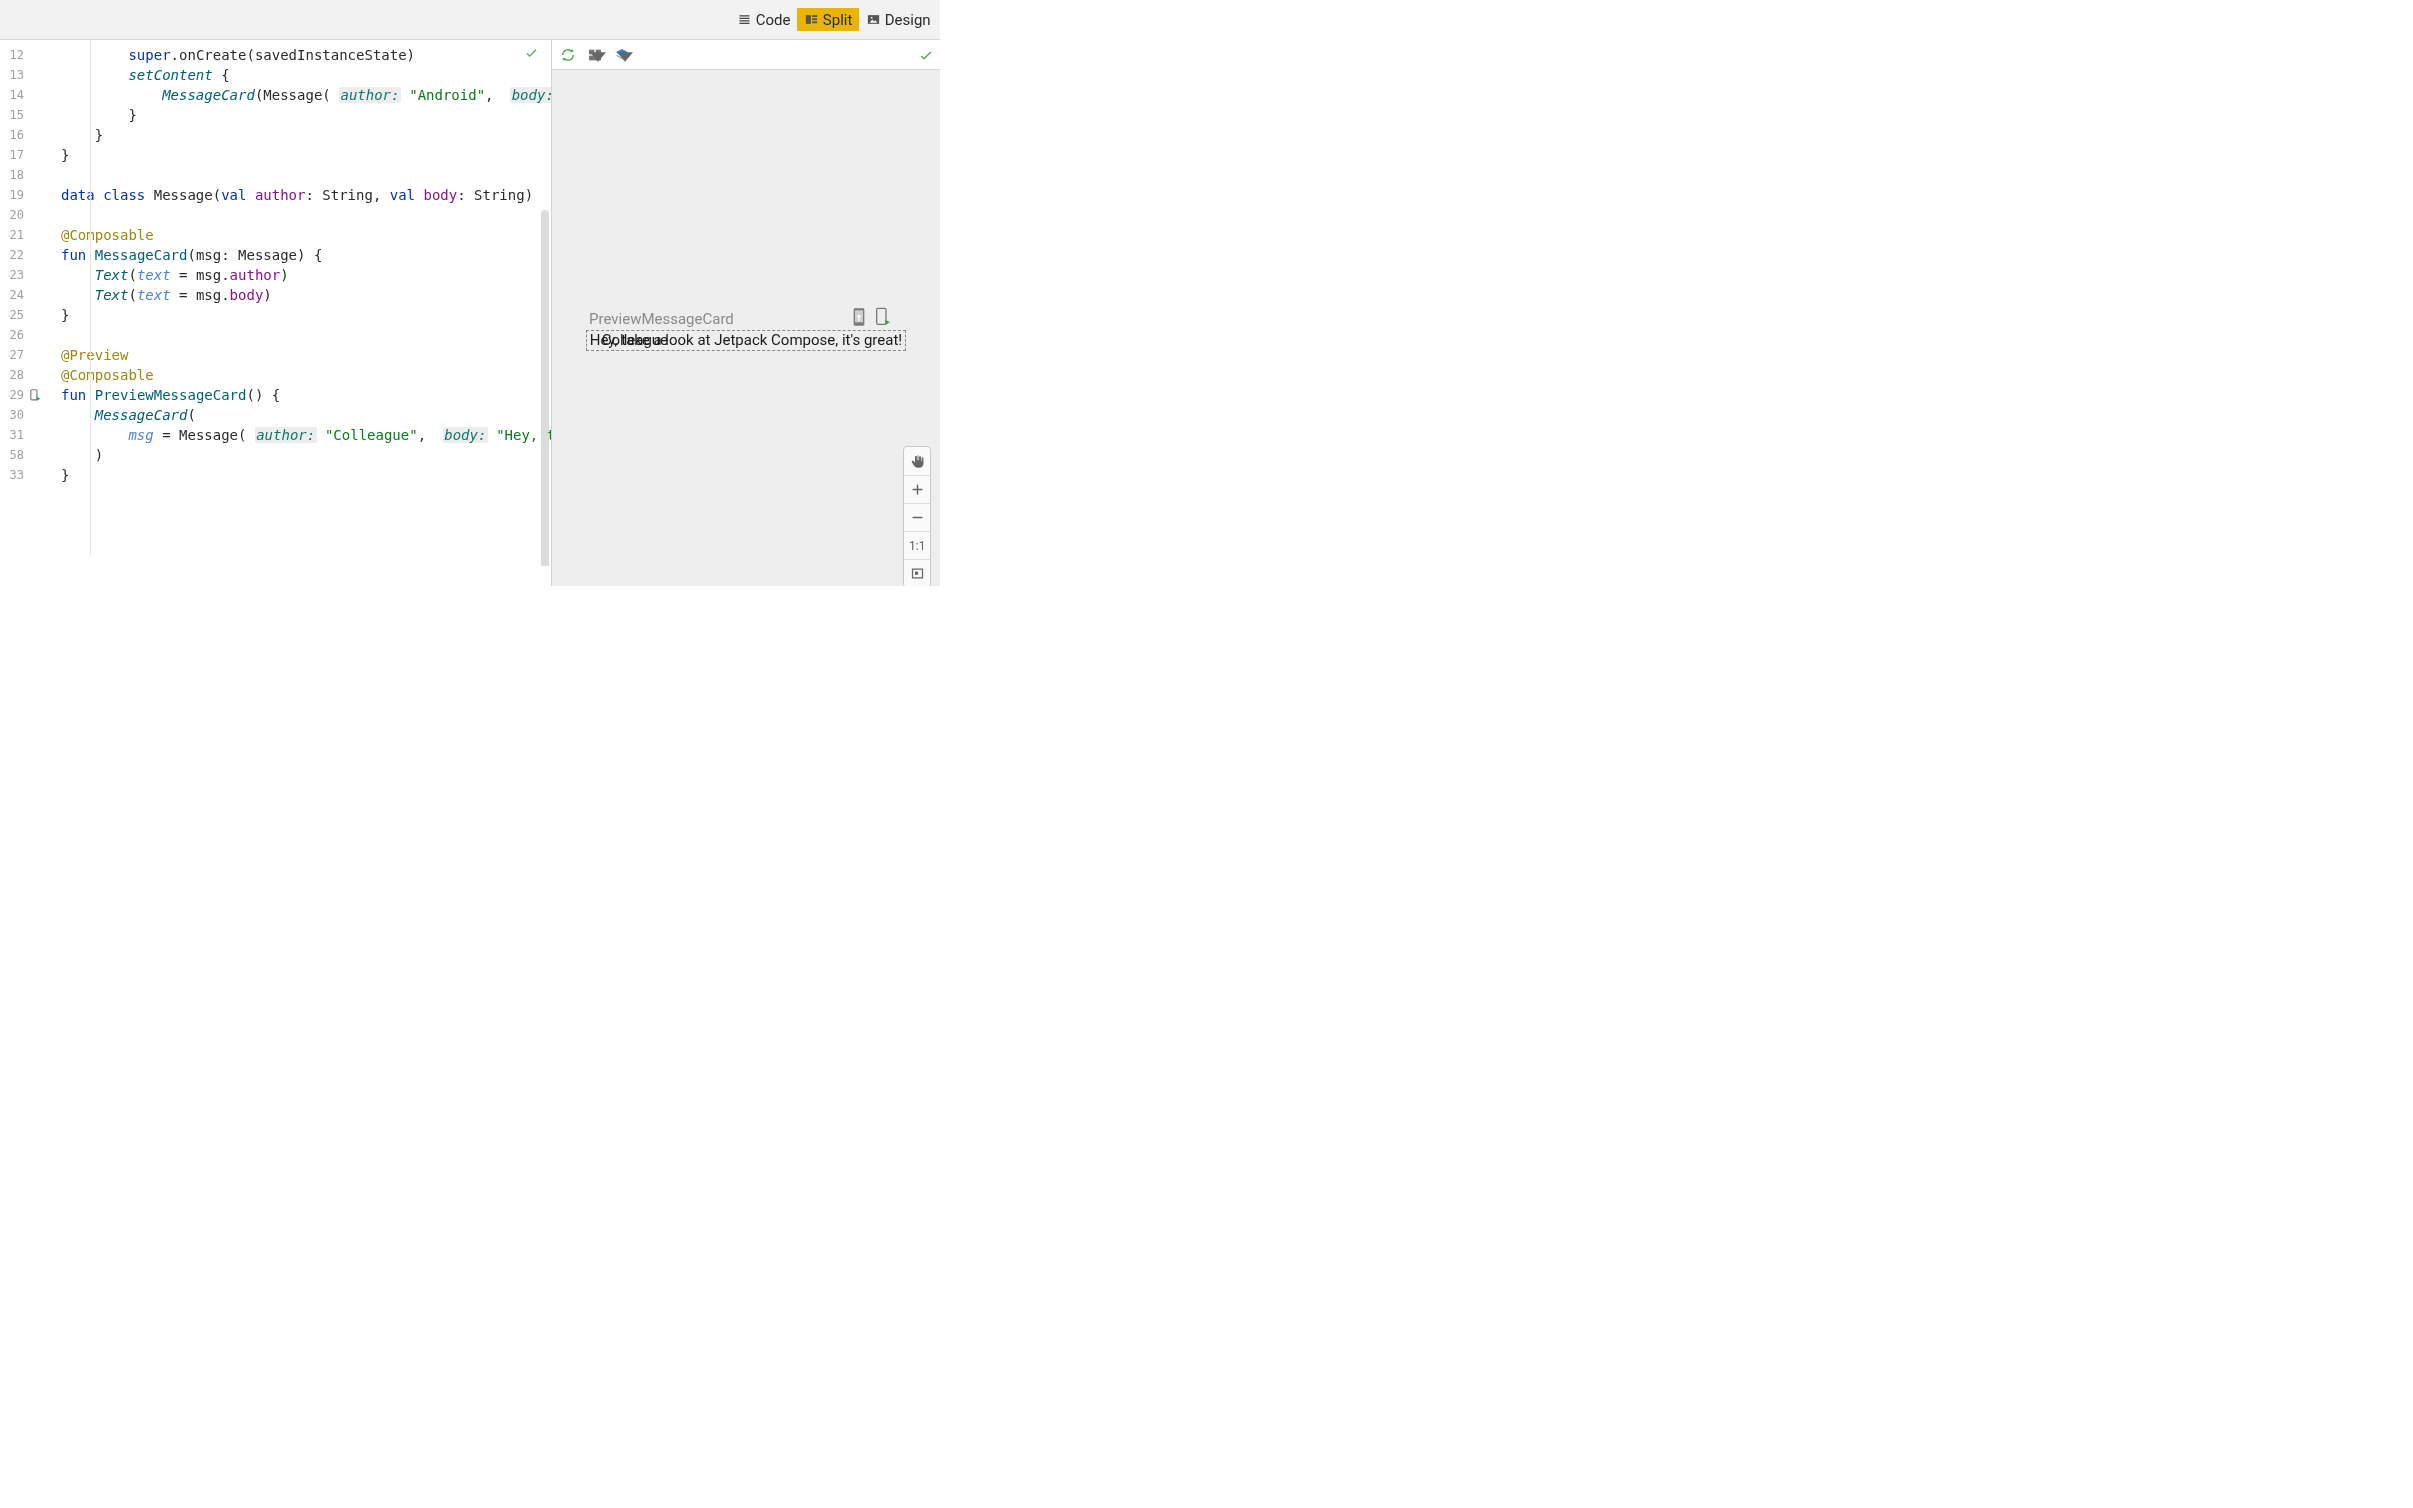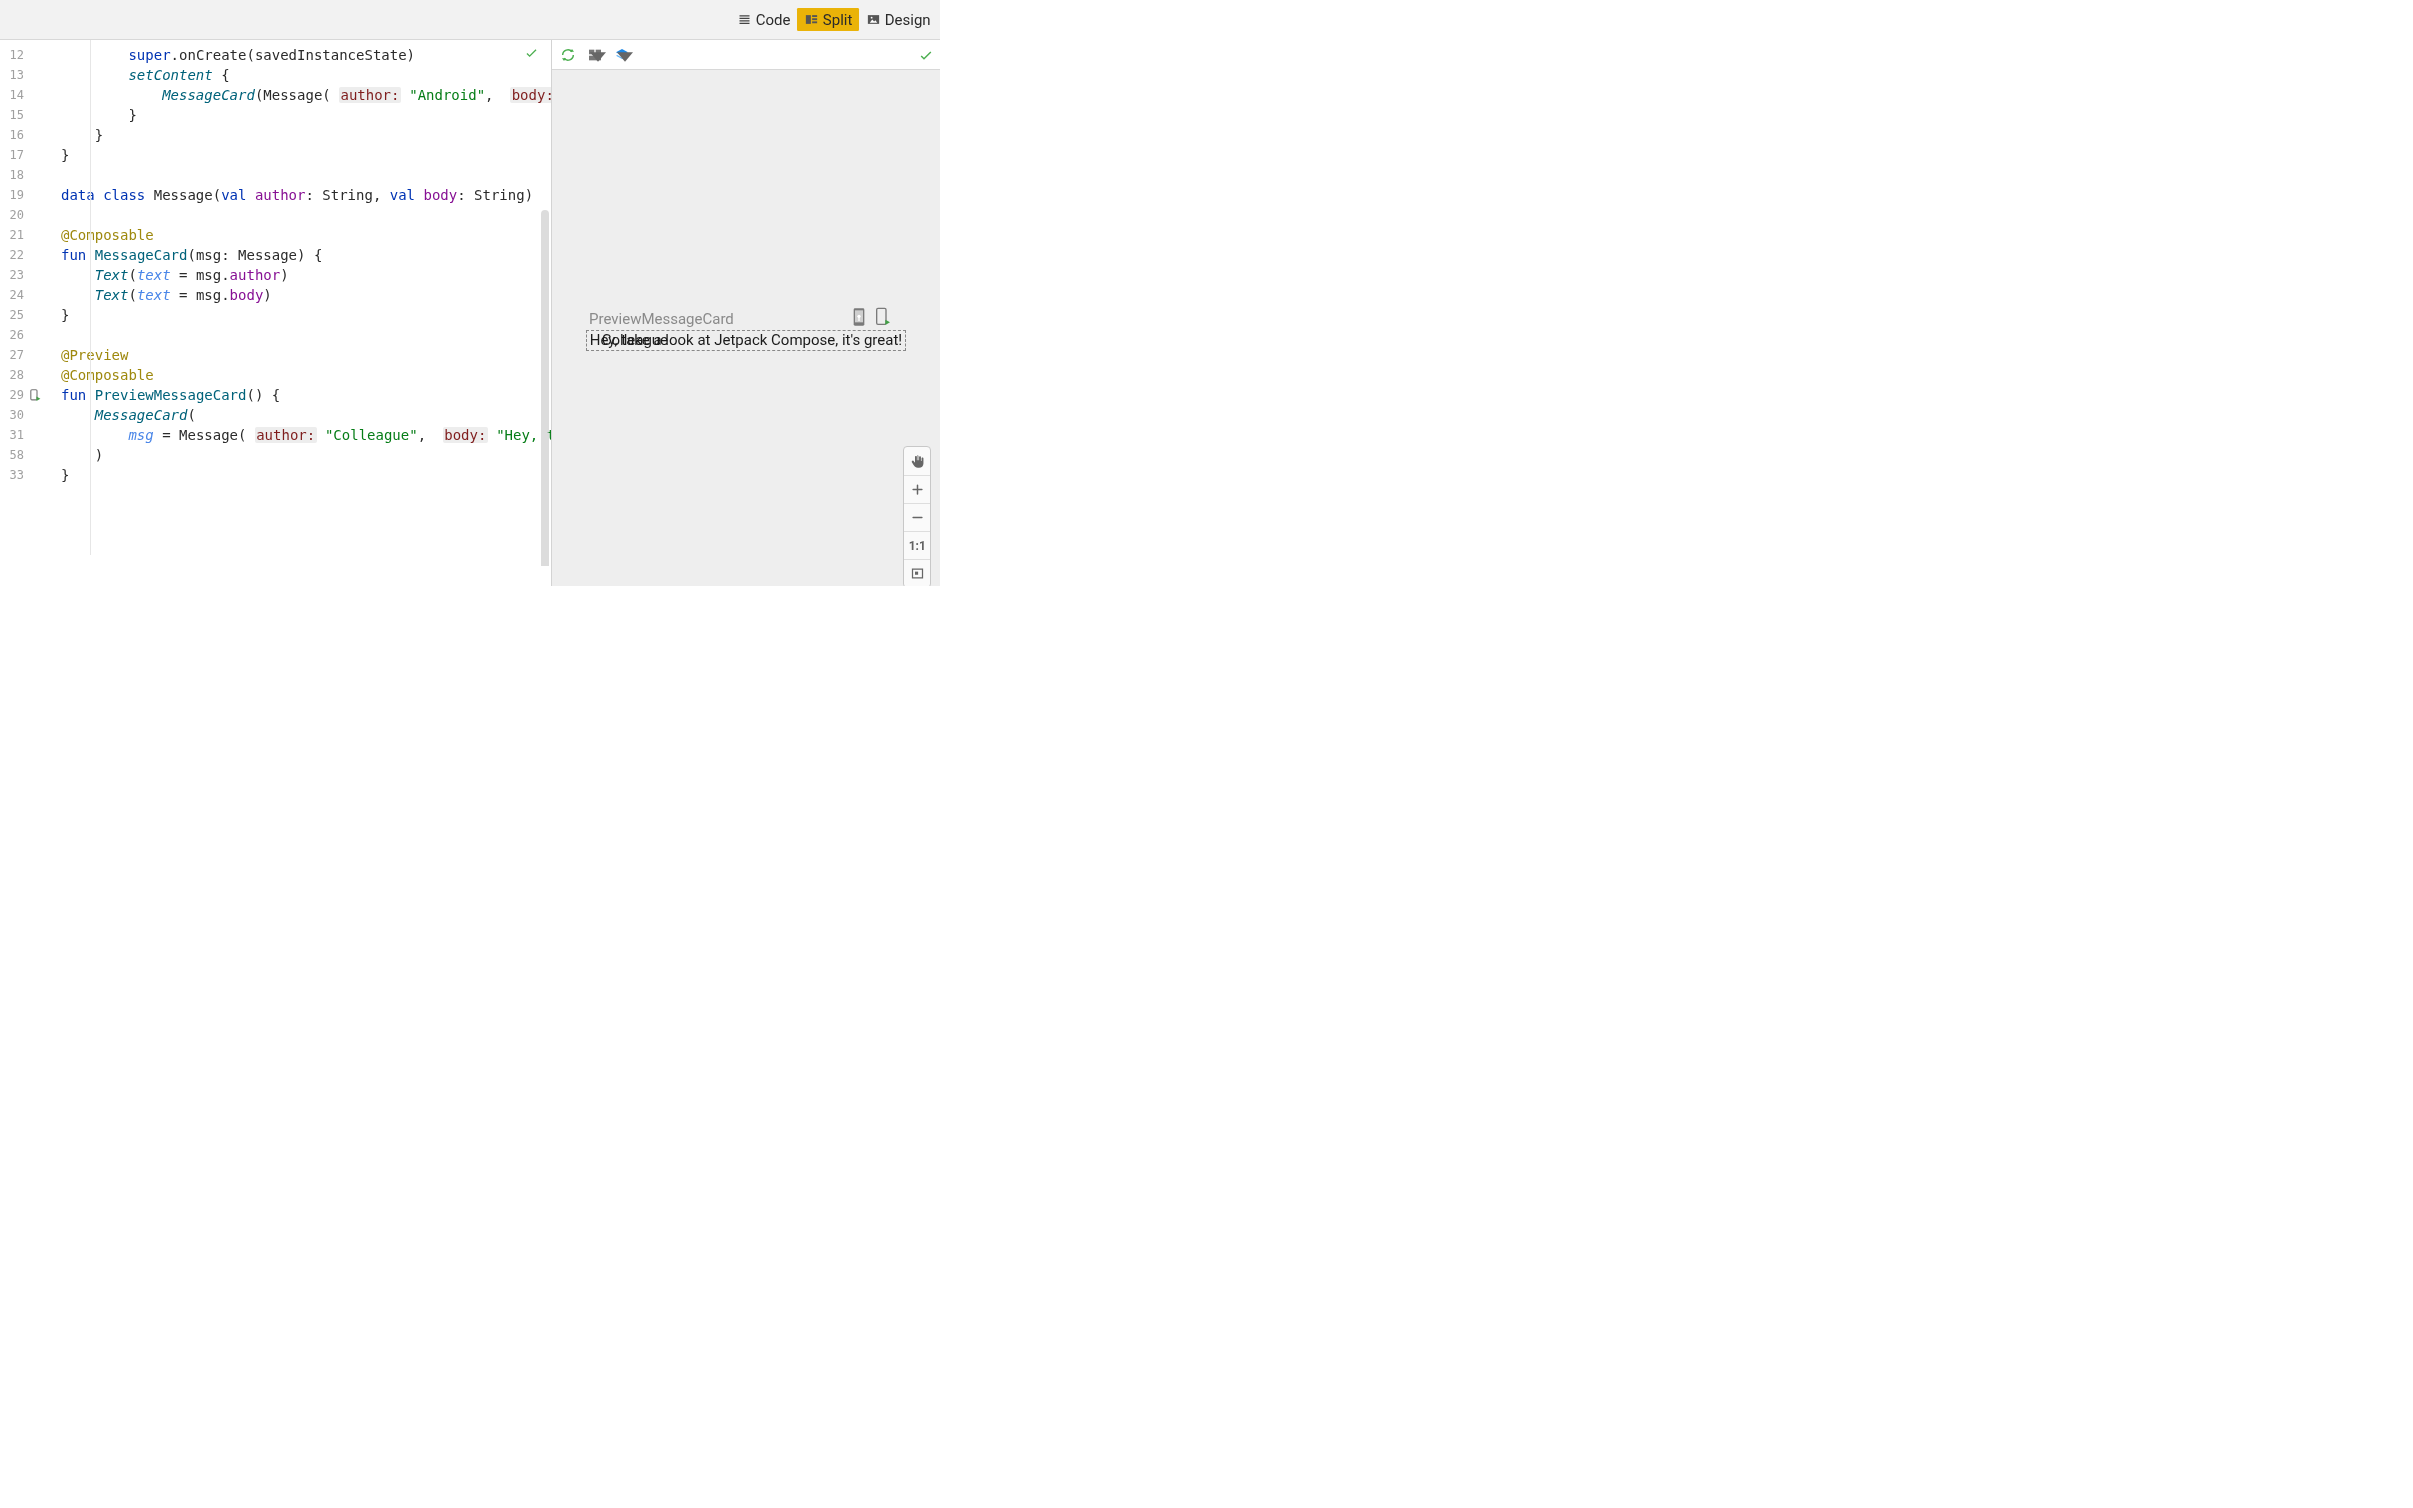--- a/index.html
+++ b/index.html
@@ -83,21 +83,21 @@
     overflow: hidden;
     position: relative;
   }
   .code-line { height: 20px; }
   .kw { color: #0033b3; }
   .ann { color: #9e880d; }
   .fn-italic { color: #00627a; font-style: italic; }
   .fn-call { color: #00627a; }
   .str { color: #067d17; }
   .param { color: #4a86e8; font-style: italic; }
-  .paramlabel { color: #7f1d1d; background:#ededed; padding:0 1.3px; border-radius:2px;}
+  .paramlabel { color: #0f766e; font-style: italic; background:#ededed; padding:0 1.3px; border-radius:2px;}
   .field { color: #871094; }
   .plain { color: #2b2b2b; }
   .editor-check {
     position: absolute;
     top: 4.7px;
     right: 12px;
     width: 15px; height: 15px;
   }
   .editor-check svg { width: 15px; height: 15px; fill: #4caf50; }
   .editor-vscroll {
@@ -425,21 +425,21 @@
           <svg viewBox="0 0 24 24">
               <path stroke="#666" stroke-width="2.4" d="M12 5v14M5 12h14" stroke-linecap="round"></path>
             </svg>
         </div>
         <div class="zbtn">
           <svg viewBox="0 0 24 24">
               <path stroke="#666" stroke-width="2.4" d="M5 12h14" stroke-linecap="round"></path>
             </svg>
         </div>
         <div class="zbtn">
-            <span style="font-weight:700">1:1</span>
+            <span style="font-weight:400">1:1</span>
           </div>
         <div class="zbtn">
           <svg viewBox="0 0 24 24">
               <rect x="4" y="5" width="16" height="14" fill="none" stroke="#666" stroke-width="2"></rect>
               <rect x="8" y="9" width="5" height="5" fill="#666"></rect>
             </svg>
         </div>
       </div>
     </div>
   </div>

